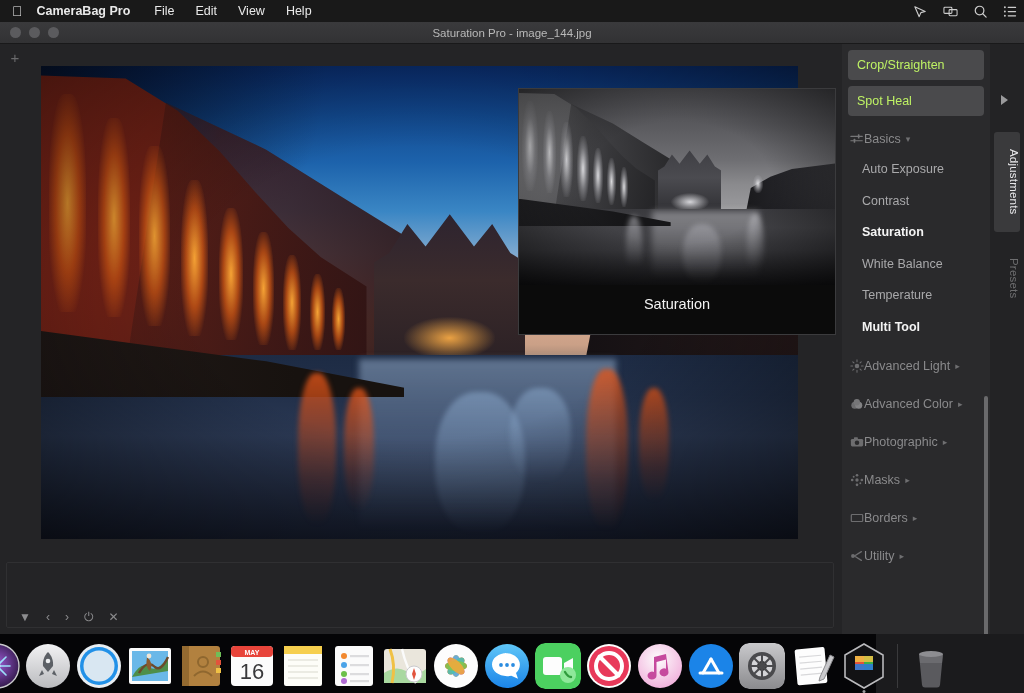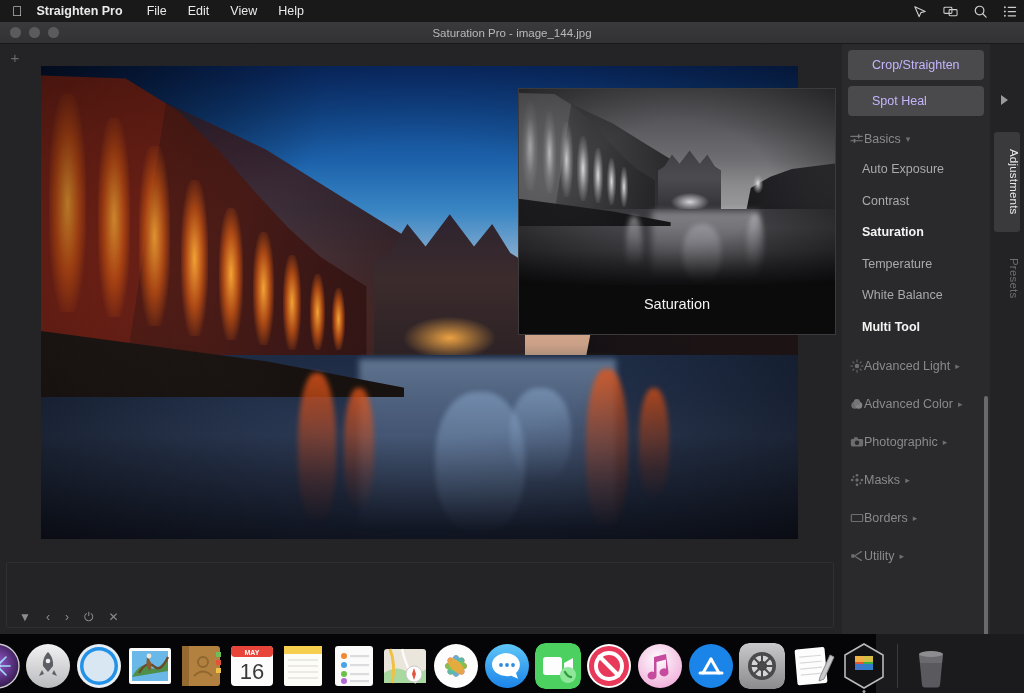--- a/index.html
+++ b/index.html
@@ -138,22 +138,22 @@
   }
   #film-tools .ft { color:#8d8d8f; font-size:12px; line-height:1; cursor:default; }
 
   
   #sidebar {
     position:absolute; right:34px; top:0; width:148px; height:590px;
     background:#2a2a2c; overflow:hidden;
   }
   .tool-btn {
     display:block; width:136px; margin:6px auto 0; height:30px;
-    background:#4a4a4c; border-radius:4px; color:#c4b5fd;
-    font-size:12.5px; line-height:30px; padding-left:24px;
+    background:#4a4a4c; border-radius:4px; color:#bef264;
+    font-size:12.5px; line-height:30px; padding-left:9px;
   }
   .sec-head {
     display:flex; align-items:center; height:30px; margin-top:8px; padding-left:8px;
     color:#8a8a8c; font-size:12.5px; 
   }
   .sec-head .sec-ico { width:14px; height:14px; flex:none; opacity:.8; }
   .sec-head .caret { margin-left:5px; color:#6f6f71; font-size:9px; }
   .adj-item {
     height:31.5px; line-height:31.5px; padding-left:20px;
     color:#a9a9ab; font-size:12.5px;
@@ -228,21 +228,21 @@
     width:1px; height:44px; background:#3a3a3c; margin:0 5px 1px; flex:none;
   }
 </style>
 </head>
 <body>
 
 <div id="screen">
 
   <div id="menubar">
     <span class="mb-apple"></span>
-    <span class="mb-item bold">Straighten Pro</span>
+    <span class="mb-item bold">CameraBag Pro</span>
     <span class="mb-item">File</span>
     <span class="mb-item">Edit</span>
     <span class="mb-item">View</span>
     <span class="mb-item">Help</span>
 
     <div id="mb-right">
       <svg class="mbi" viewBox="0 0 16 16">
         <path d="M2 3 L13 8 L8.4 9.2 L6.6 13.5 Z" fill="none" stroke="#ddd" stroke-width="1.2" stroke-linejoin="round"></path>
       </svg>
       <svg class="mbi" viewBox="0 0 16 16">
@@ -347,22 +347,22 @@
                 <rect x="9" y="2.6" width="1.8" height="4.8" rx=".6"></rect>
                 <rect x="4.2" y="7.6" width="1.8" height="4.8" rx=".6"></rect>
               </g>
           </svg>
           <span>Basics</span>
           <span class="caret">▾</span>
         </div>
         <div class="adj-item">Auto Exposure</div>
         <div class="adj-item">Contrast</div>
         <div class="adj-item hl">Saturation</div>
+        <div class="adj-item">White Balance</div>
         <div class="adj-item">Temperature</div>
-        <div class="adj-item">White Balance</div>
         <div class="adj-item hl">Multi Tool</div>
 
         <div class="sec-head">
           <svg class="sec-ico" viewBox="0 0 16 16">
             <circle cx="8" cy="8" r="2.6" fill="#7e7e80"></circle>
             <g stroke="#7e7e80" stroke-width="1.2" stroke-linecap="round">
               <line x1="8" y1="1" x2="8" y2="3"></line>
                 <line x1="8" y1="13" x2="8" y2="15"></line>
               <line x1="1" y1="8" x2="3" y2="8"></line>
                 <line x1="13" y1="8" x2="15" y2="8"></line>

